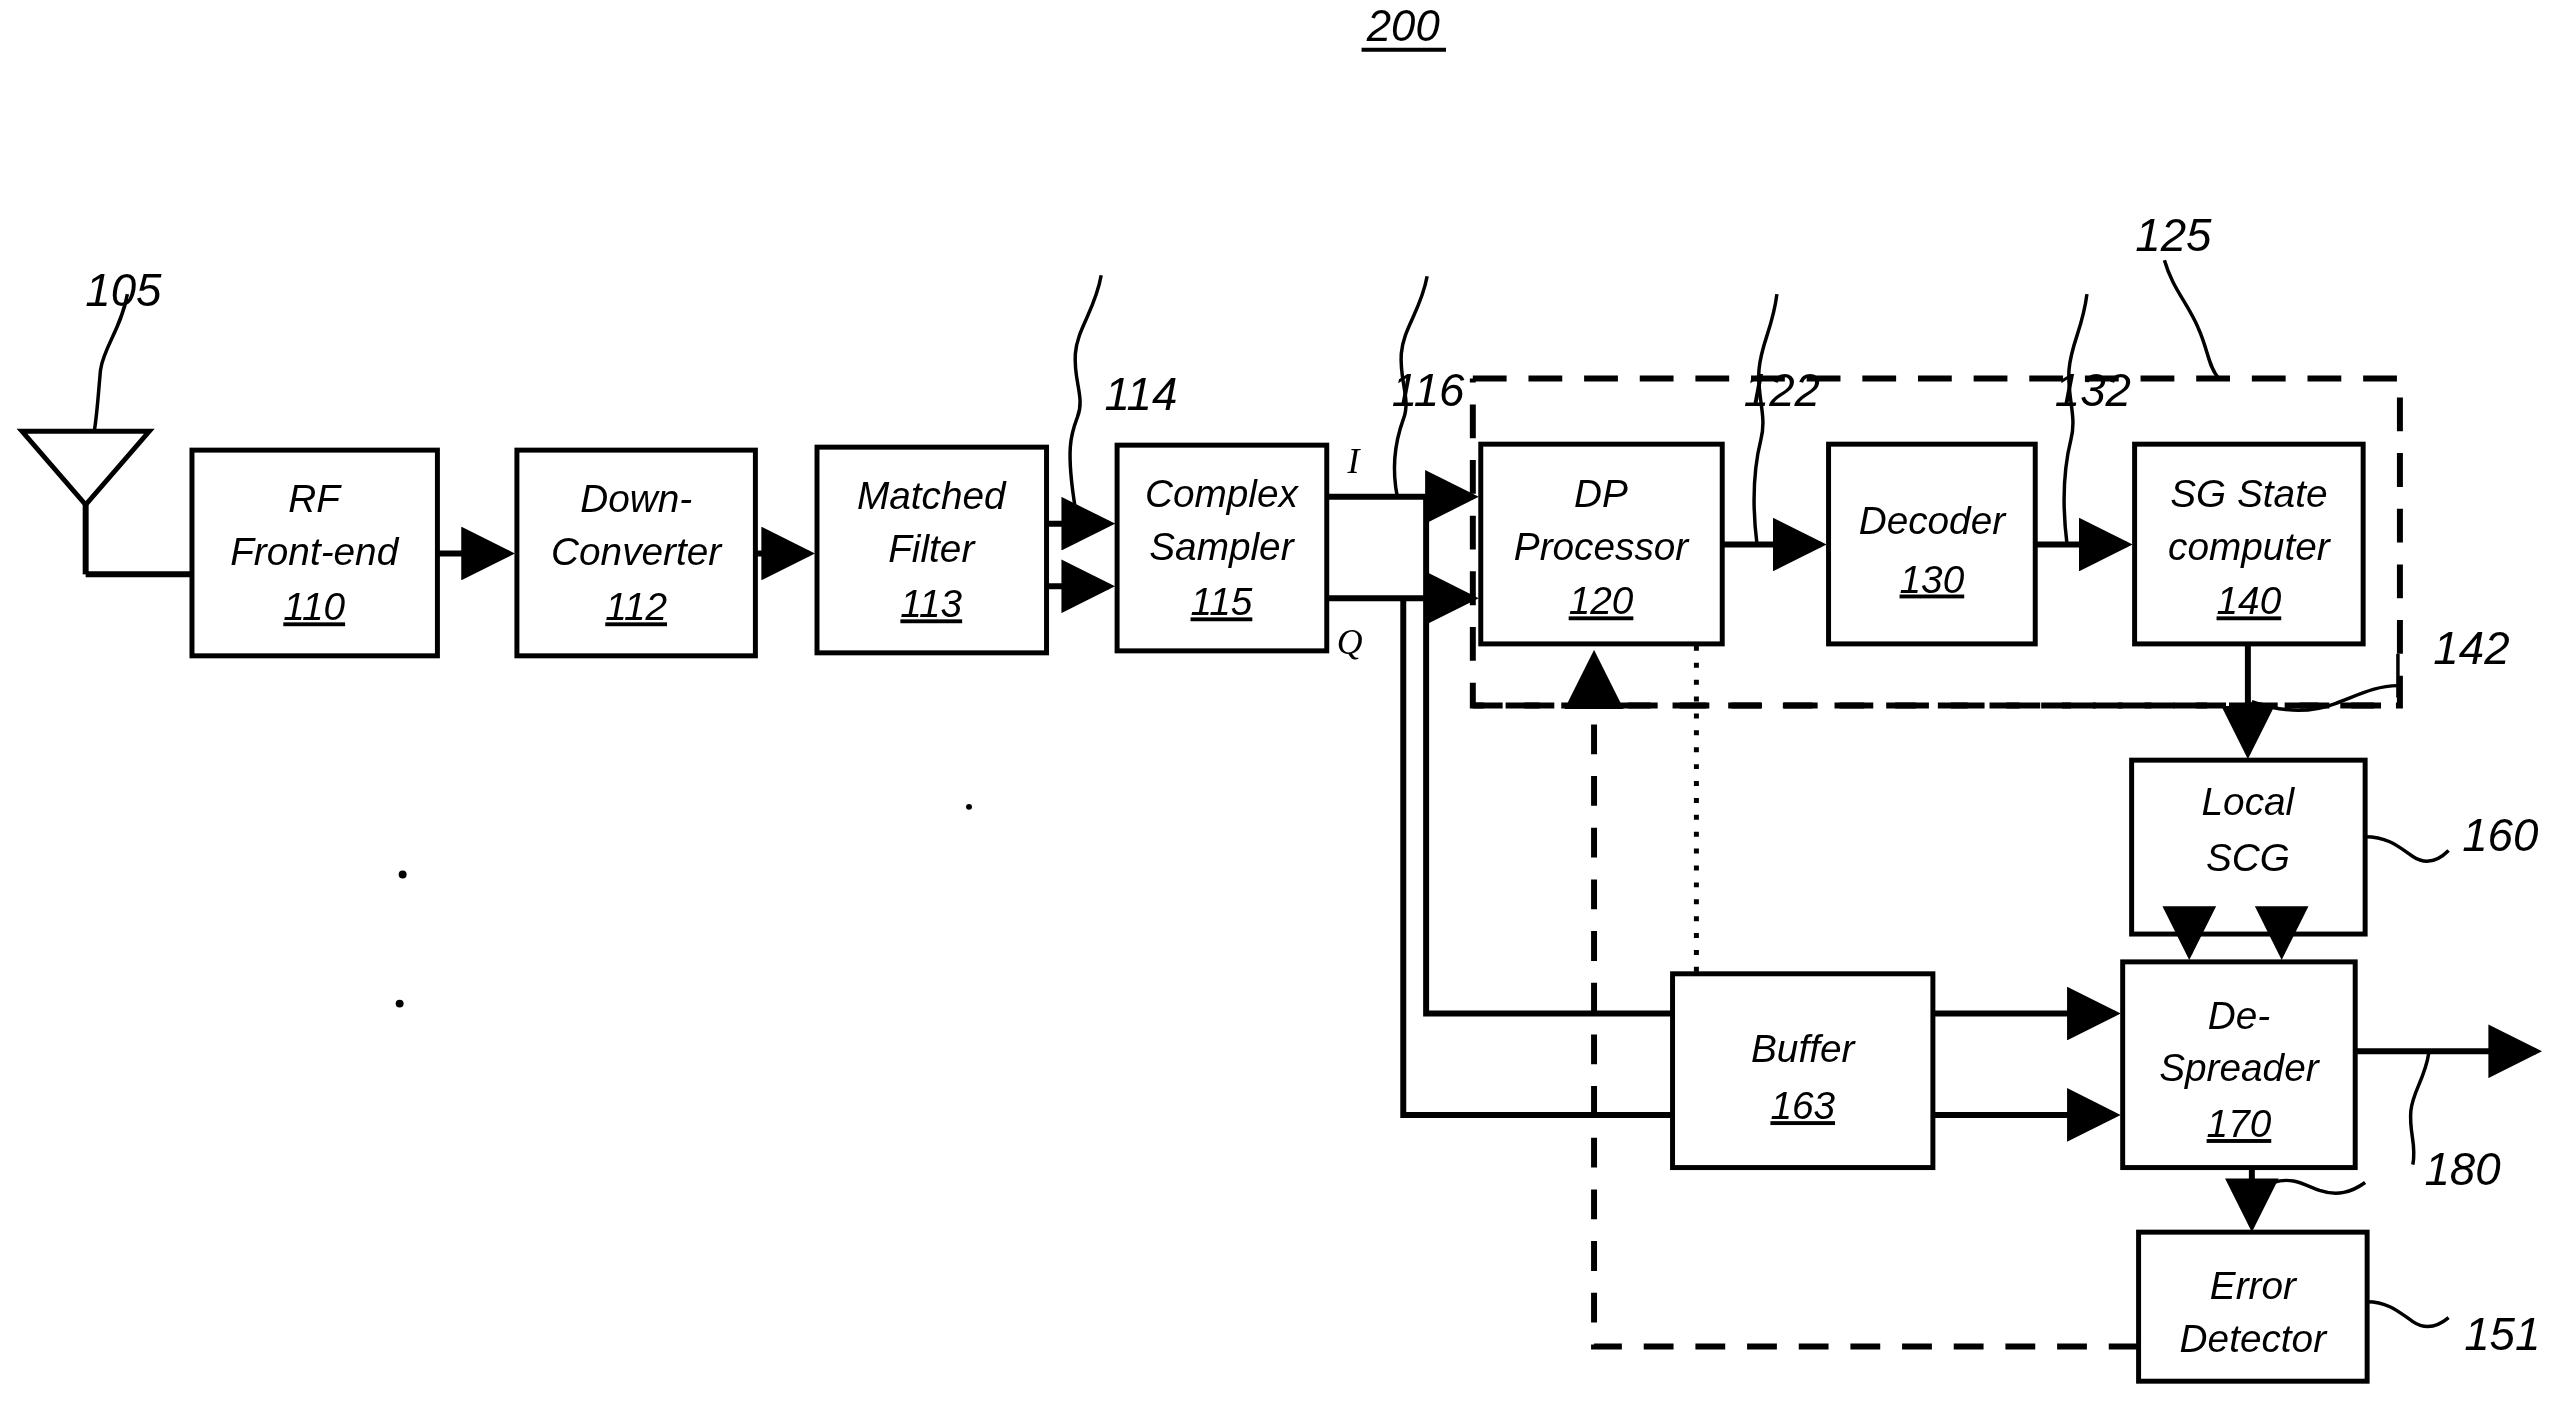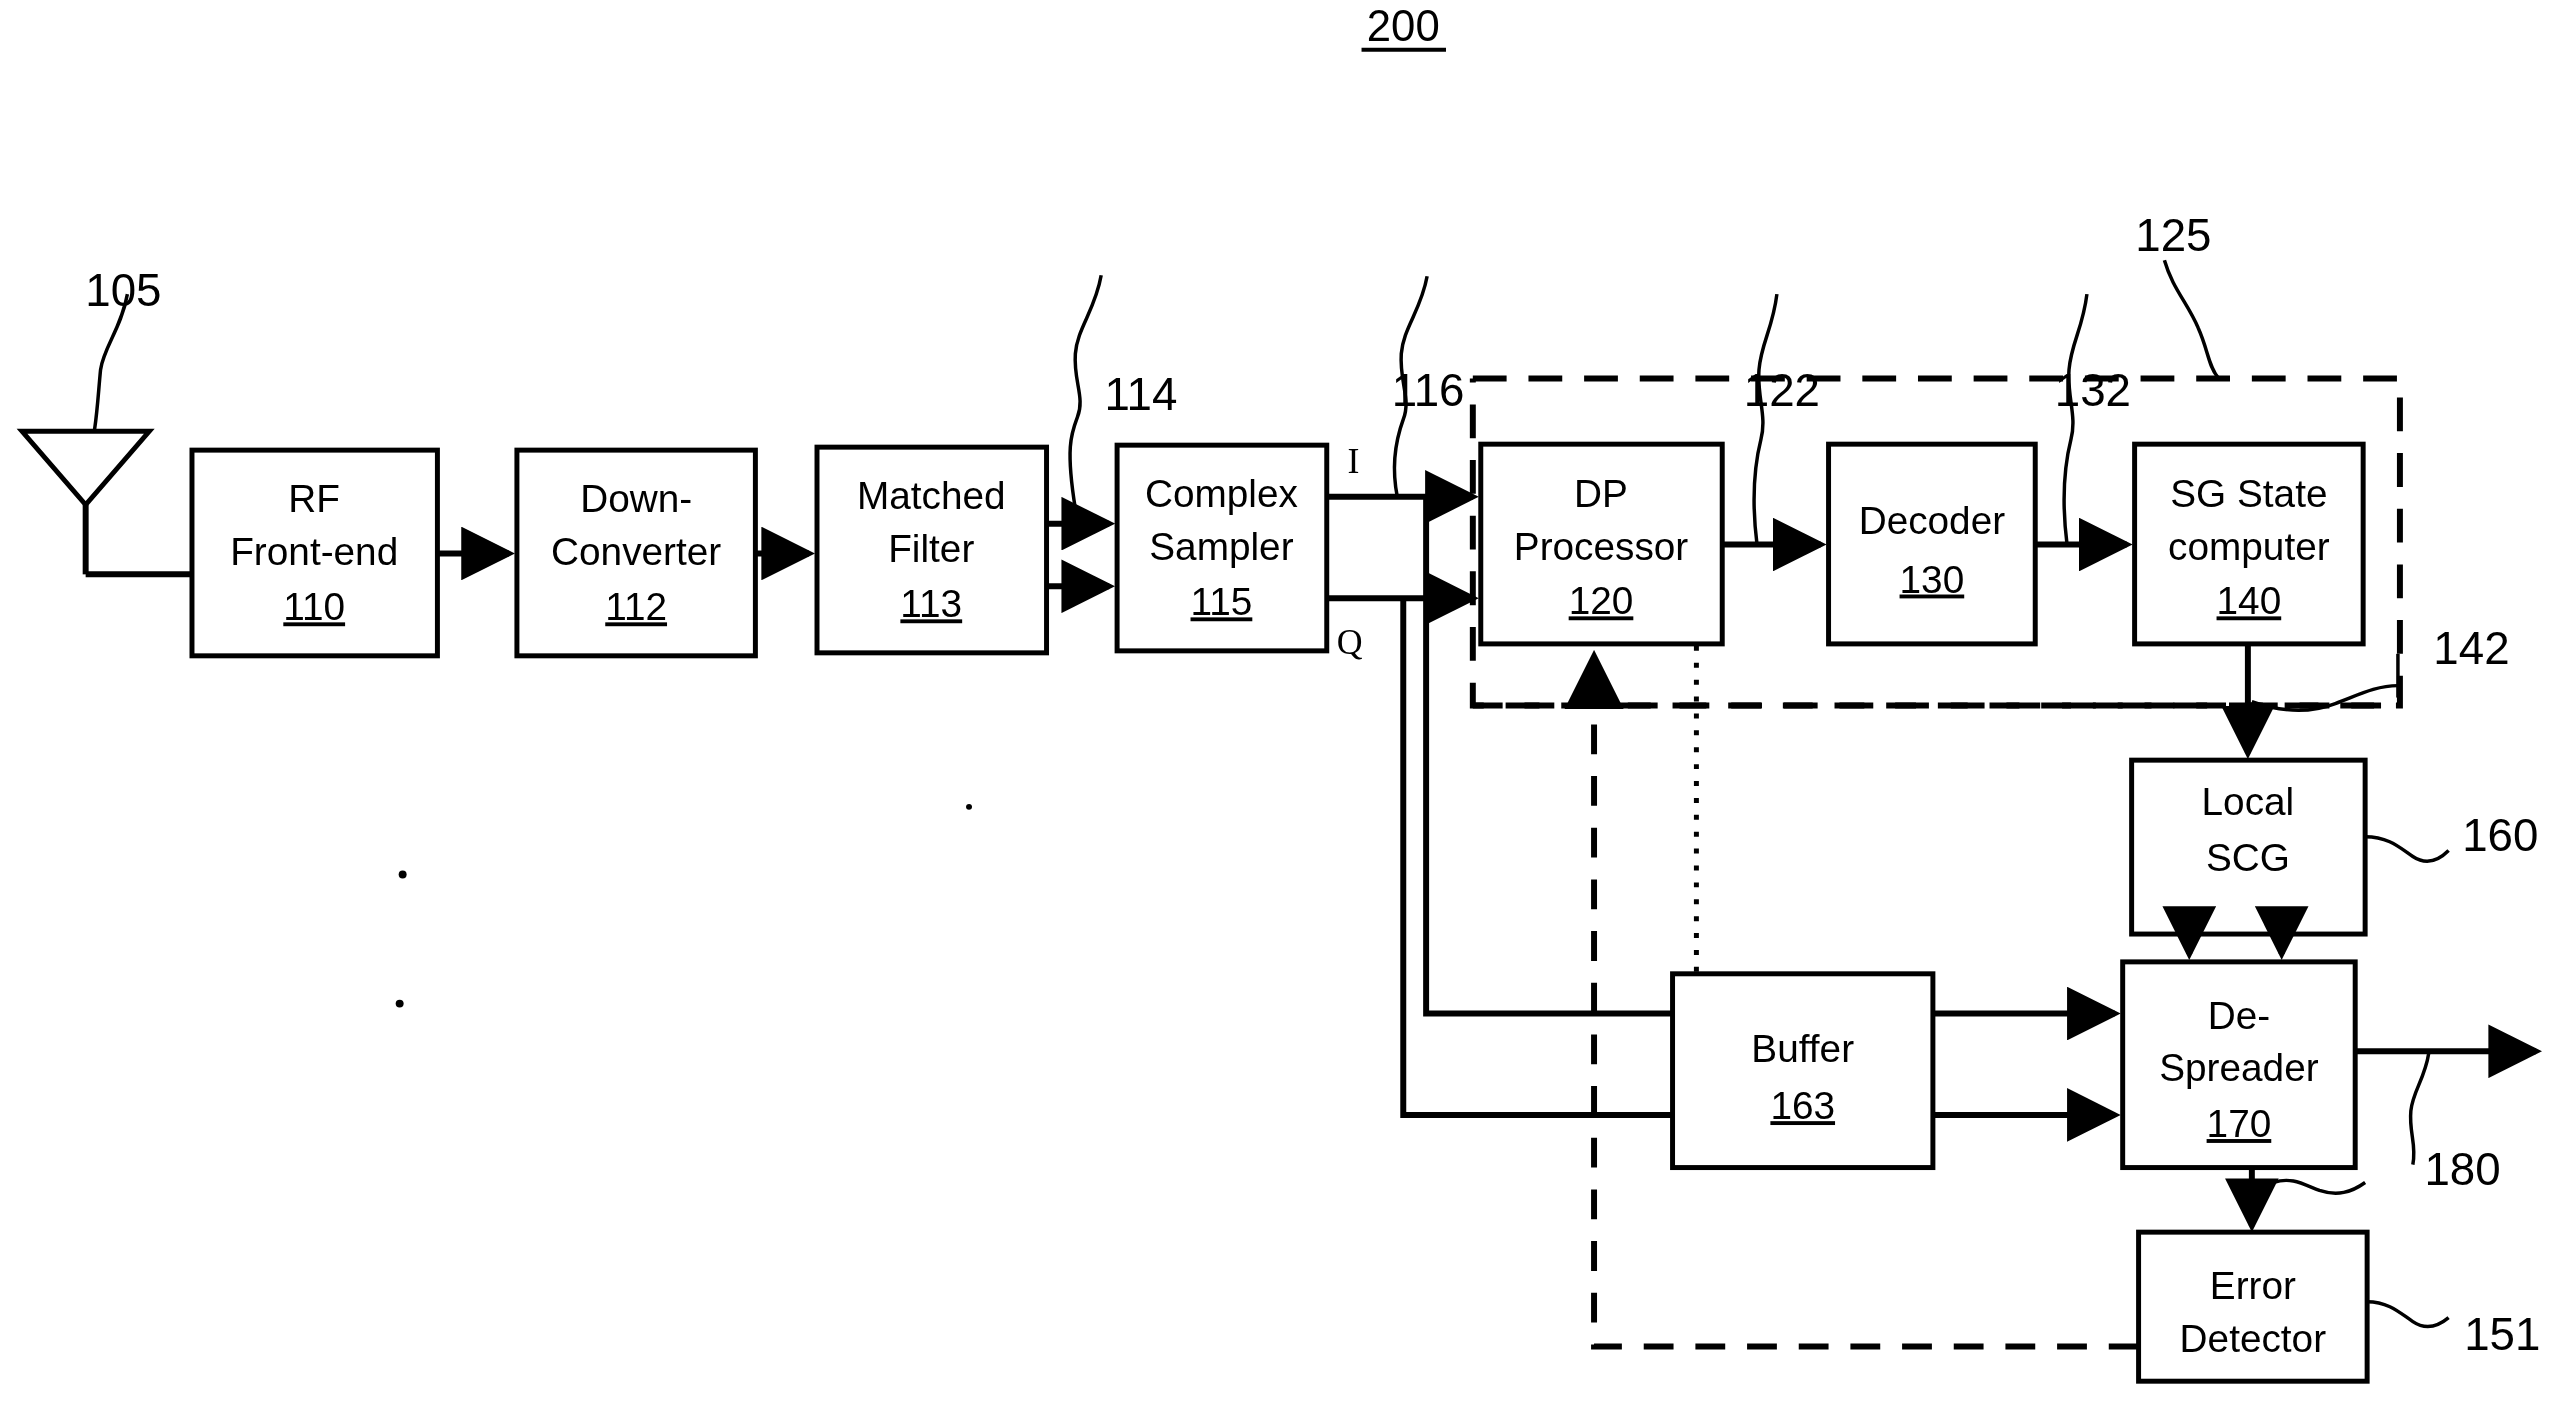--- a/index.html
+++ b/index.html
@@ -7,20 +7,21 @@
     padding: 0;
     background: #ffffff;
   }
   #canvas {
     position: relative;
     width: 2576px;
     height: 1413px;
     background: #ffffff;
     font-family: "Liberation Sans", sans-serif;
     overflow: hidden;
+    font-style: italic;
   }
   svg#figure {
     position: absolute;
     left: 0;
     top: 0;
     width: 2576px;
     height: 1413px;
   }
   .blk {
     fill: #ffffff;

